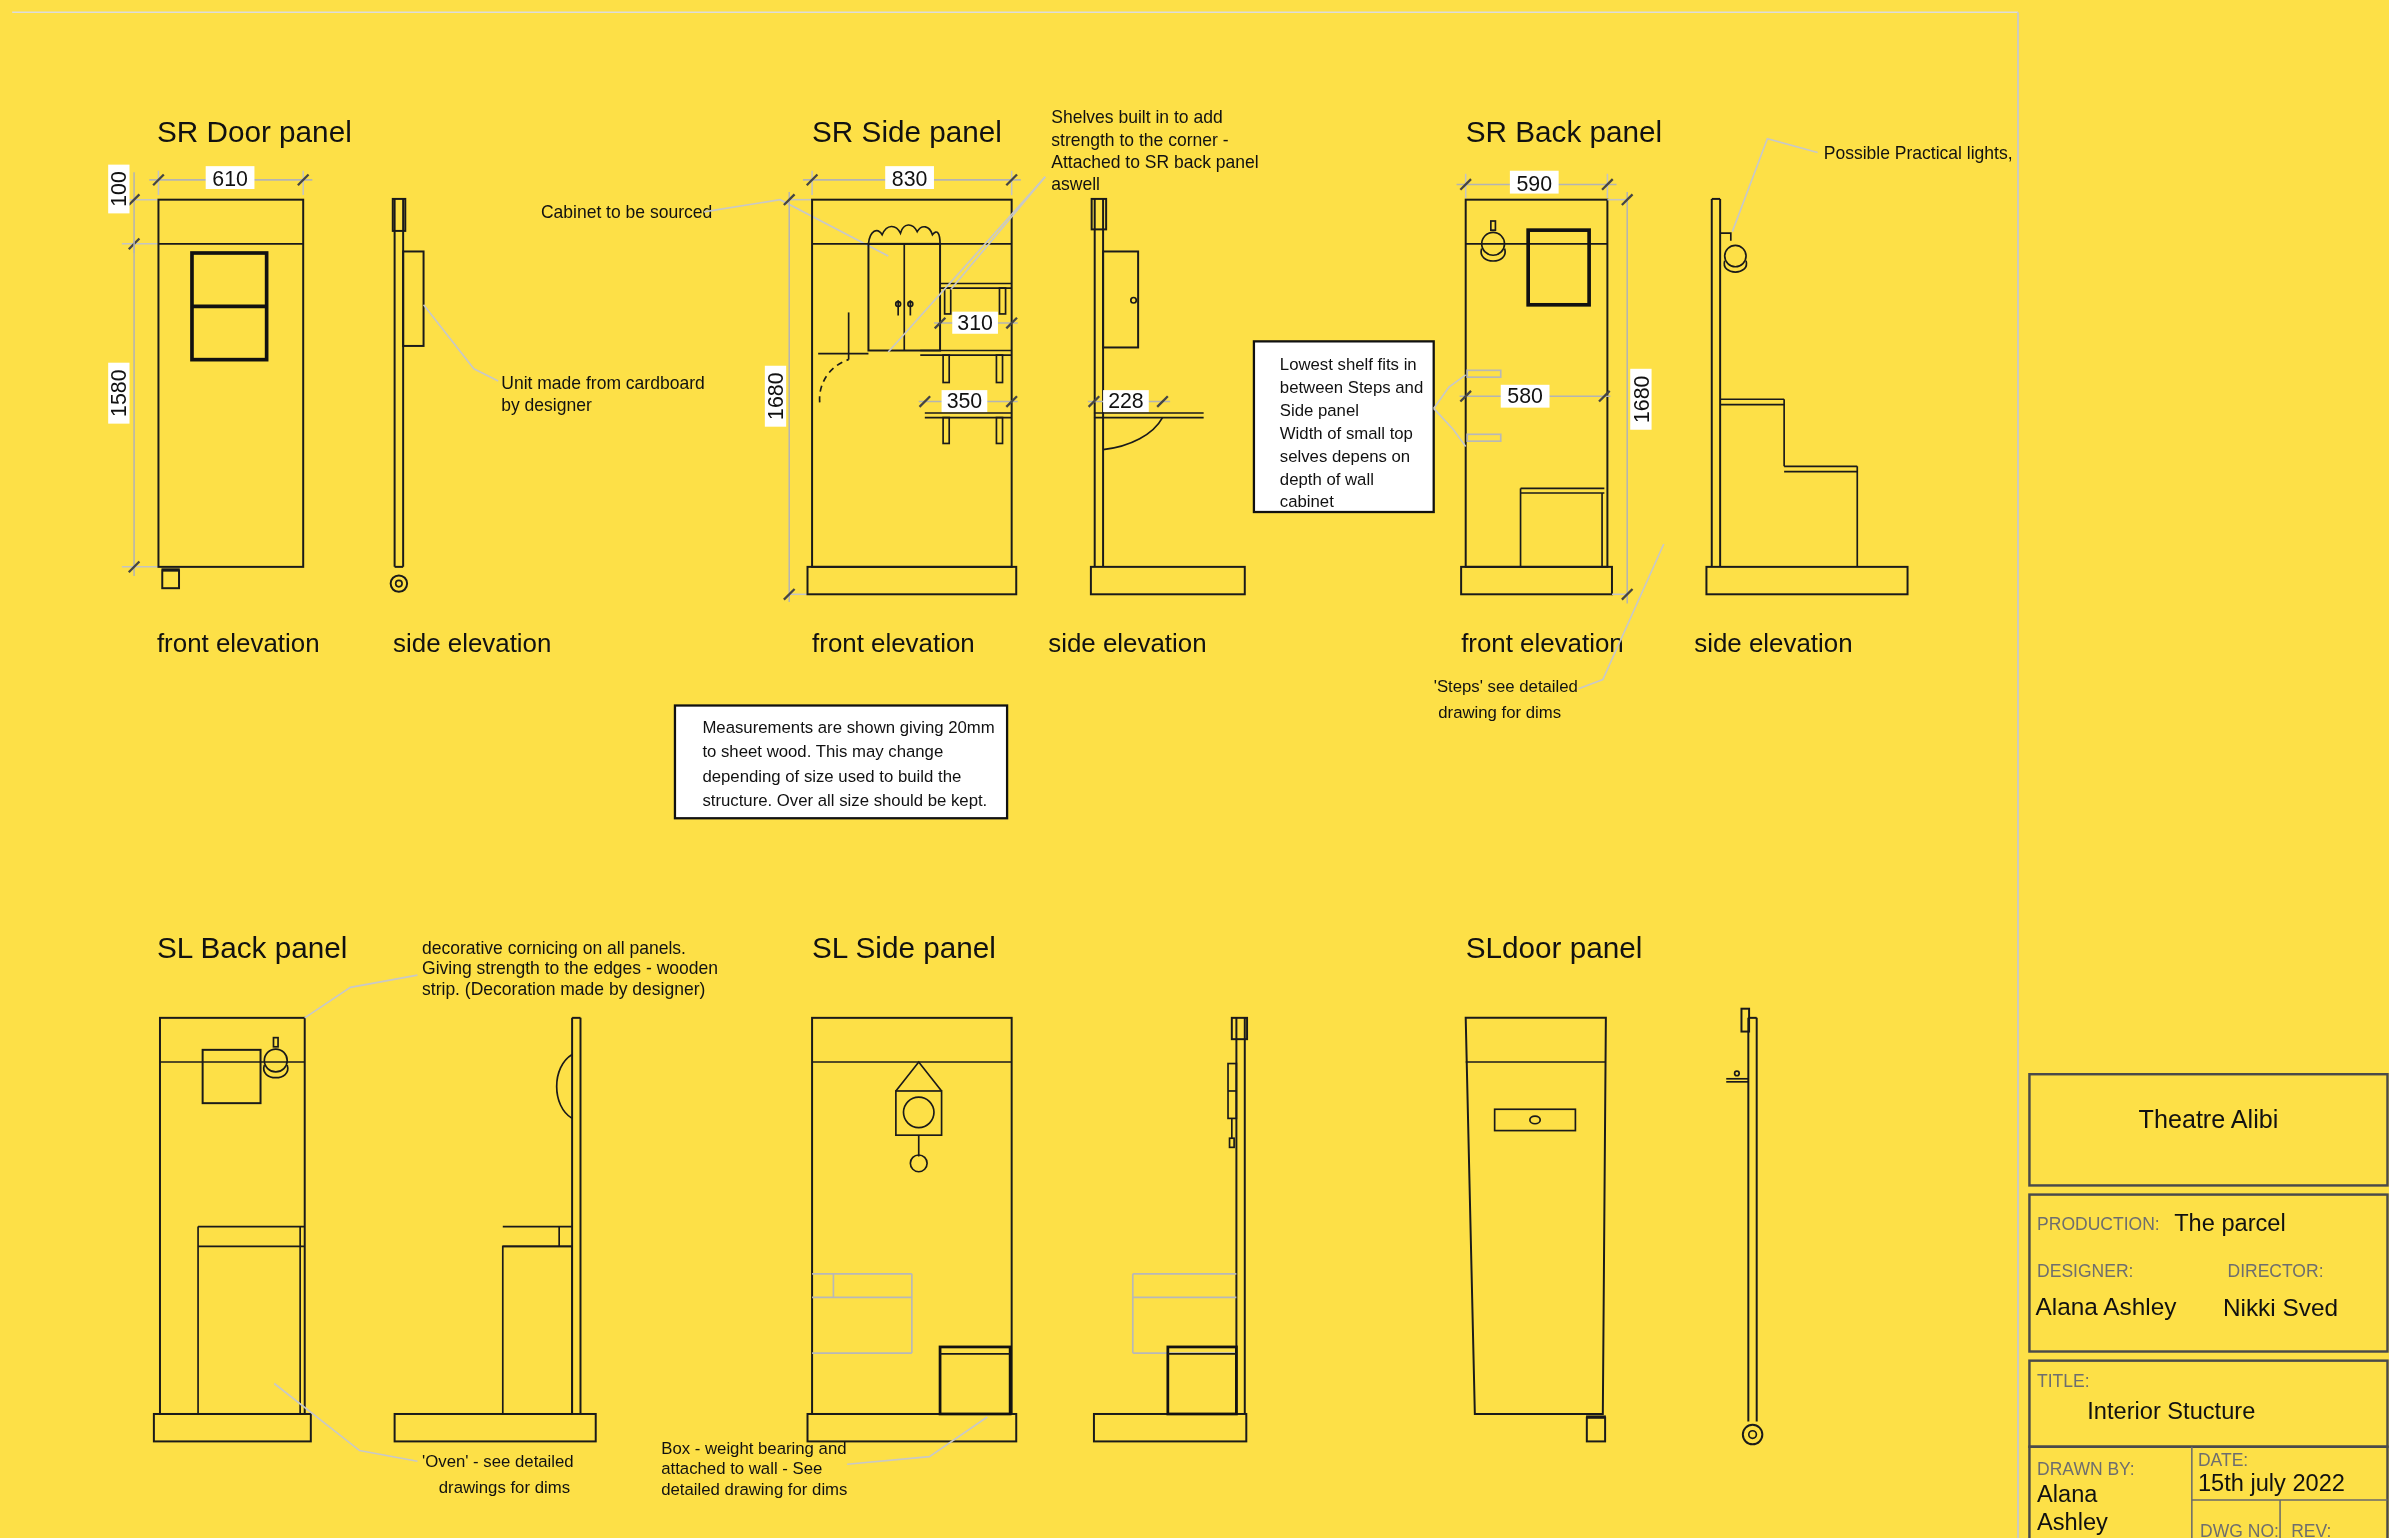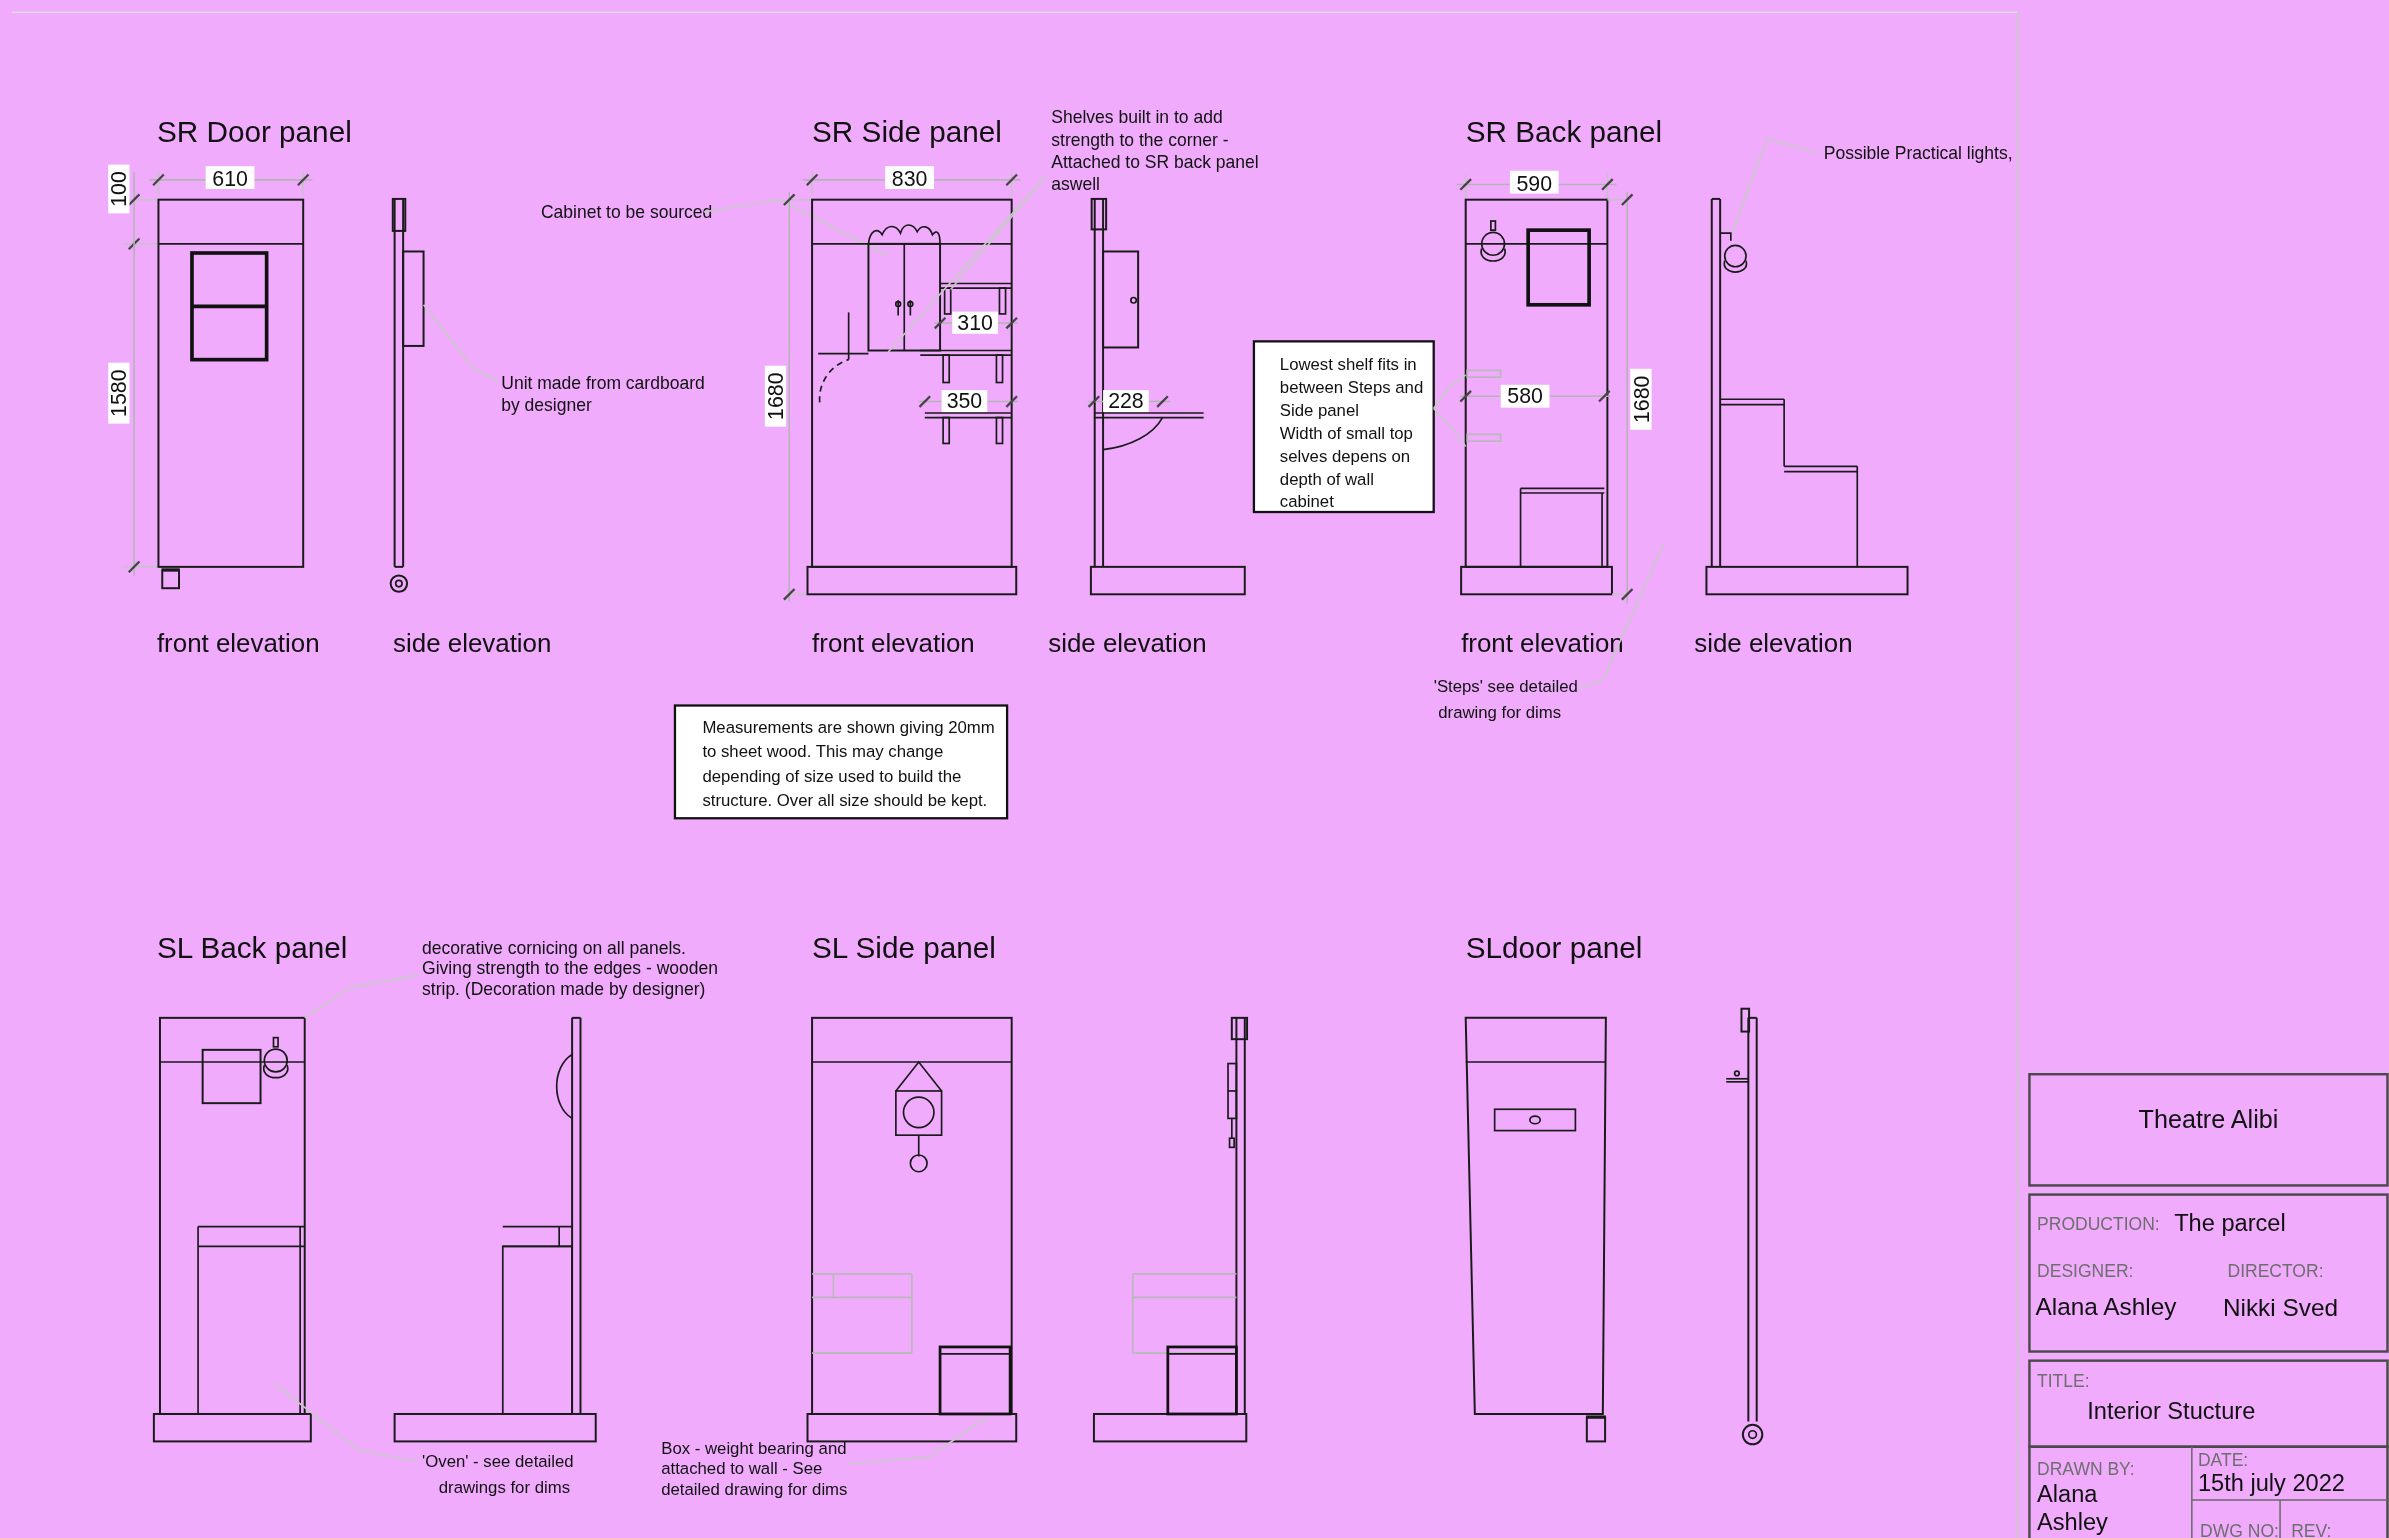--- a/index.html
+++ b/index.html
@@ -1,16 +1,16 @@
 <!DOCTYPE html>
 <html style="font-size:10px"><head>
 <meta charset="utf-8">
 <style>
   html,body{margin:0;padding:0;background:#fff;}
-  #sheet{width:2389px;height:1539px;position:relative;overflow:hidden;background:#f0abfc;}
+  #sheet{width:2389px;height:1539px;position:relative;overflow:hidden;background:#fde047;}
   svg{display:block;}
   text{font-family:"Liberation Sans", sans-serif; fill:#111; white-space:pre;}
   .ptitle{font-size:19.5px;}
   .elabel{font-size:17px;}
   .dim{font-size:14px; text-anchor:middle;}
   .ann{font-size:11.5px;}
   .ann2{font-size:11px;}
   .note{font-size:11px;}
   .outline{stroke:#1a1a1a;stroke-width:1.3;fill:none;}
   .thin{stroke:#1a1a1a;stroke-width:1.1;fill:none;}

